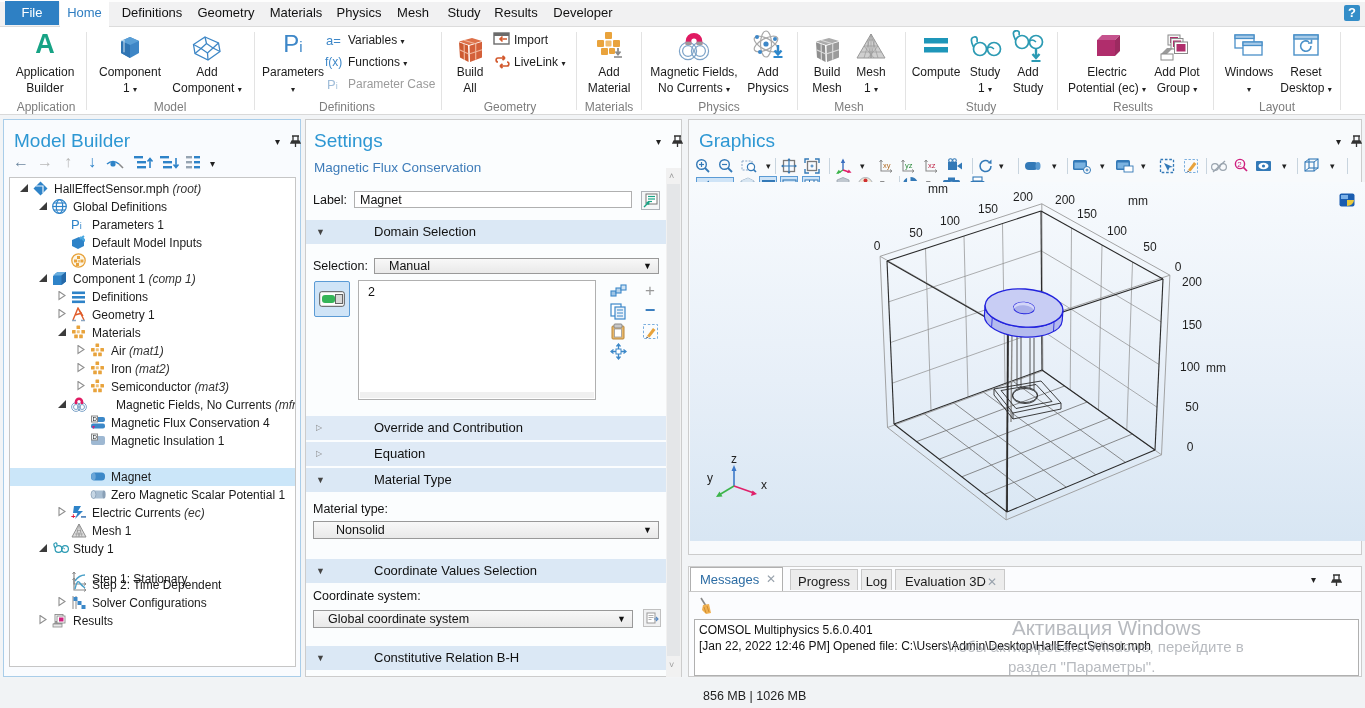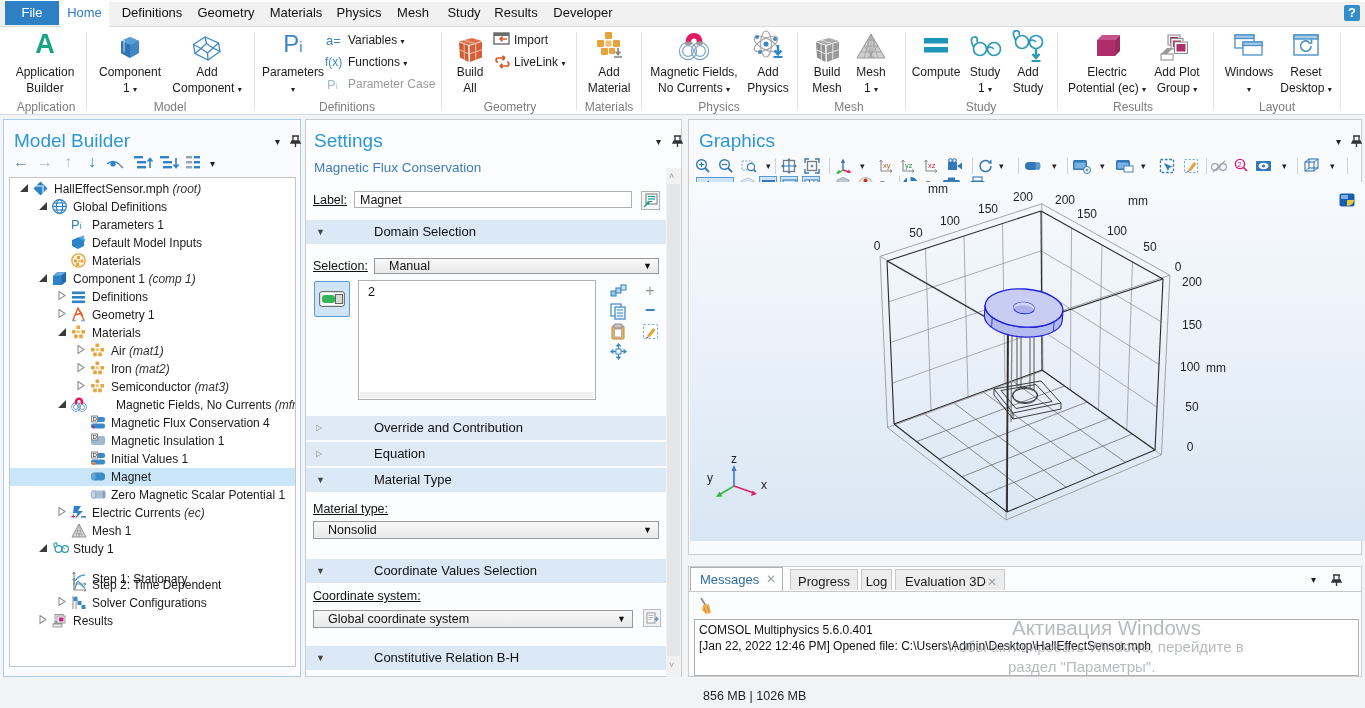--- a/index.html
+++ b/index.html
@@ -26,21 +26,21 @@
 #mbtree { position:absolute; left:5px; top:57px; width:287px; height:490px; background:#fff; border:1px solid #c6c6c6; overflow:hidden; }
 .trow { position:absolute; left:0; width:100%; height:18px; font-size:12px; color:#1b1b1b; white-space:nowrap; }
 .trow i { font-style:italic; color:#333; }
 .tarrow { position:absolute; top:3px; width:10px; height:10px; }
 .ticon { position:absolute; top:1px; width:15px; height:15px; }
 .ttext { position:absolute; top:2px; }
 #settings { position:absolute; left:305px; top:119px; width:377px; height:558px; background:#fbfdfe; border:1px solid #cccccc; }
 .shead { position:absolute; left:0px; width:360px; height:24px; background:#dbe8f5; font-size:13px; color:#111; line-height:24px; }
 .shead .tri { position:absolute; left:10px; top:0px; font-size:9px; color:#444; }
 .shead .lbl { position:absolute; left:28px;margin-left:40px; }
-.slabel { position:absolute; font-size:12.5px; color:#111; white-space:nowrap;text-decoration:underline; }
+.slabel { position:absolute; font-size:12.5px; color:#111; white-space:nowrap; }
 .combo { position:absolute; height:16px; background:linear-gradient(#f8f8f8,#e9e9e9); border:1px solid #999; font-size:12.5px; color:#111; line-height:15px; }
 .combo .ca { position:absolute; right:6px; top:0px; font-size:9px; color:#111; }
 #graphics { position:absolute; left:688px; top:119px; width:674px; height:436px; background:#f8fafc; border:1px solid #cccccc; }
 #gcontent { position:absolute; left:1px; top:62px; width:810px; height:359px; background:linear-gradient(#f7fafd 0%, #e7eff8 55%, #d8e6f3 100%);padding-left:22px; }
 #messages { position:absolute; left:688px; top:566px; width:674px; height:111px; background:#fbfcfe; border:1px solid #cccccc; }
 #statusbar { position:absolute; left:0; top:678px; width:1365px; height:30px; background:#f1f3f5; }
 .gtick { position:absolute; font-size:12px; color:#1e1e1e; transform:translateX(-50%); white-space:nowrap; }
 .gi { position:absolute; top:38px; width:18px; height:16px; }
 .gd { position:absolute; top:41px; font-size:9px; color:#222; }
 .gi2 { position:absolute; top:56px; width:18px; height:17px; }
@@ -492,30 +492,20 @@
           <span class="ttext" style="left:101px;">Magnetic Flux Conservation 4</span>
         </div>
       <div class="trow" style="top:254px;">
           <span class="ticon" style="left:80px;"><svg width="16" height="15">
               <rect x="1" y="3" width="14" height="9" rx="2" fill="#9eb8d2"></rect>
               <rect x="1.5" y="1" width="6" height="6" fill="#f4f8fb" stroke="#888"></rect>
               <text x="2.5" y="6.3" font-size="6" fill="#222" font-family="Liberation Sans">D</text>
             </svg></span>
           <span class="ttext" style="left:101px;">Magnetic Insulation 1</span>
         </div>
-      <div class="trow" style="top:272px;">
-          <span class="ticon" style="left:80px;"><svg width="16" height="15">
-              <rect x="1" y="2" width="14" height="5" rx="2" fill="#3c88c8"></rect>
-              <rect x="1" y="8.5" width="14" height="5" rx="2" fill="#3c88c8"></rect>
-              <rect x="1.5" y="1" width="6" height="6" fill="#f4f8fb" stroke="#888"></rect>
-              <text x="2.5" y="6.3" font-size="6" fill="#222" font-family="Liberation Sans">D</text>
-              <rect x="2" y="11" width="3.4" height="3" fill="#e8883c"></rect>
-            </svg></span>
-          <span class="ttext" style="left:101px;">Initial Values 1</span>
-        </div>
       <div class="trow" style="top:290px; background:#cbe6f9;">
           <span class="ticon" style="left:80px;"><svg width="16" height="15">
               <rect x="1" y="3.5" width="14" height="8" rx="3.5" fill="#3c88c8"></rect>
               <ellipse cx="3.5" cy="7.5" rx="2.2" ry="3.8" fill="#6aa6d8"></ellipse>
             </svg></span>
           <span class="ttext" style="left:101px;">Magnet</span>
         </div>
       <div class="trow" style="top:308px;">
           <span class="ticon" style="left:80px;"><svg width="16" height="15">
               <rect x="3" y="3.5" width="11" height="8" fill="#a8bed2"></rect>
@@ -685,21 +675,21 @@
       </div>
     <div class="shead" style="top:322px; background:#dfeaf6;">
         <span class="tri" style="color:#888; font-size:8px;">▷</span>
         <span class="lbl">Equation</span>
       </div>
     <div class="shead" style="top:348px;">
         <span class="tri">▼</span>
         <span class="lbl">Material Type</span>
       </div>
     <div class="slabel" style="left:7px; top:382px;">Material type:</div>
-    <div class="combo" style="left:7px; top:401px; width:346px; height:18px; line-height:17px; padding-left:14px;">Nonsolid<span class="ca">▼</span></div>
+    <div class="combo" style="left:7px; top:401px; width:346px; height:18px; line-height:17px; padding-left:22px;">Nonsolid<span class="ca">▼</span></div>
     <div class="shead" style="top:439px;">
         <span class="tri">▼</span>
         <span class="lbl">Coordinate Values Selection</span>
       </div>
     <div class="slabel" style="left:7px; top:469px;">Coordinate system:</div>
     <div class="combo" style="left:7px; top:490px; width:320px; height:18px; line-height:17px; padding-left:14px;">Global coordinate system<span class="ca">▼</span></div>
     <div style="position:absolute; left:337px; top:489px; width:18px; height:18px; background:#f0f1f2; border:1px solid #c0c0c0;"><svg width="14" height="14" style="margin:1px;">
           <rect x="2" y="2" width="8" height="10" fill="#fff" stroke="#999"></rect>
           <g stroke="#b0b0b0" stroke-width="1">
             <line x1="3.5" y1="4.5" x2="8.5" y2="4.5"></line>

